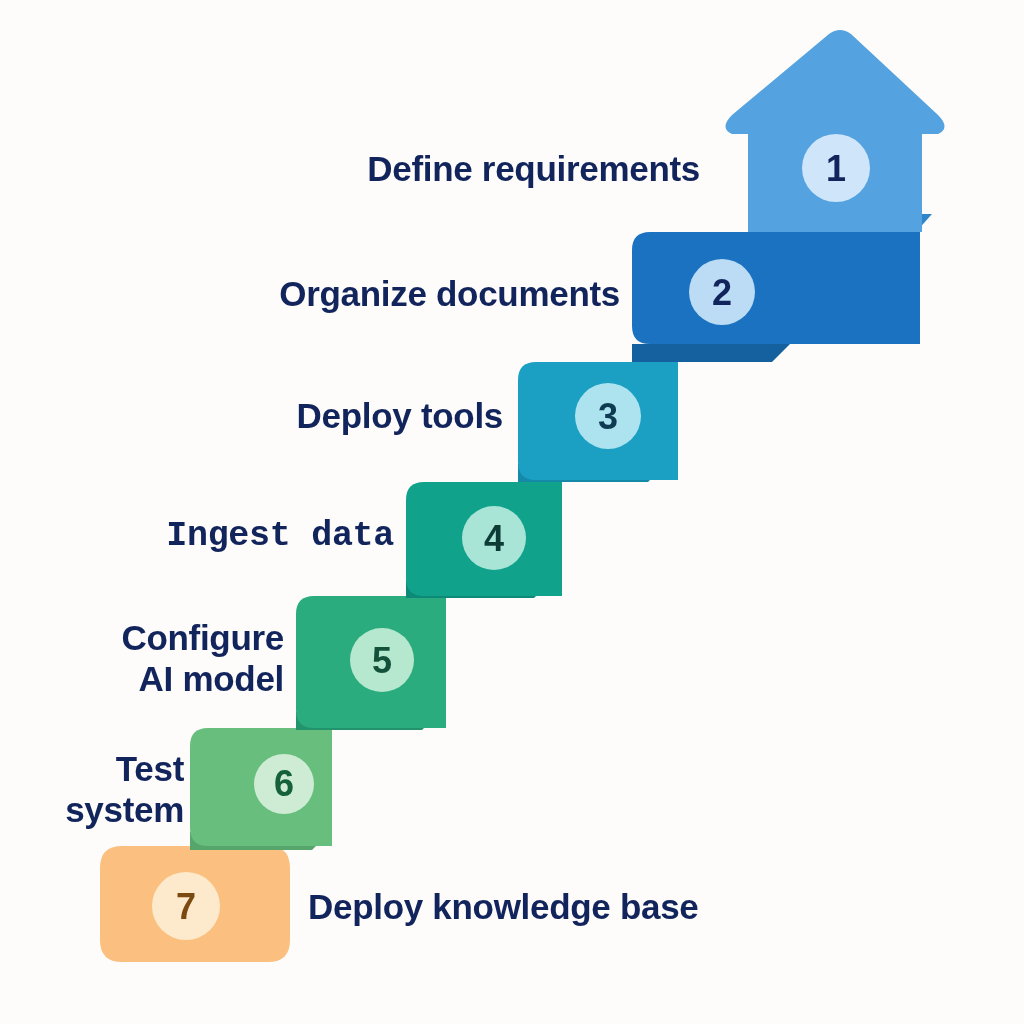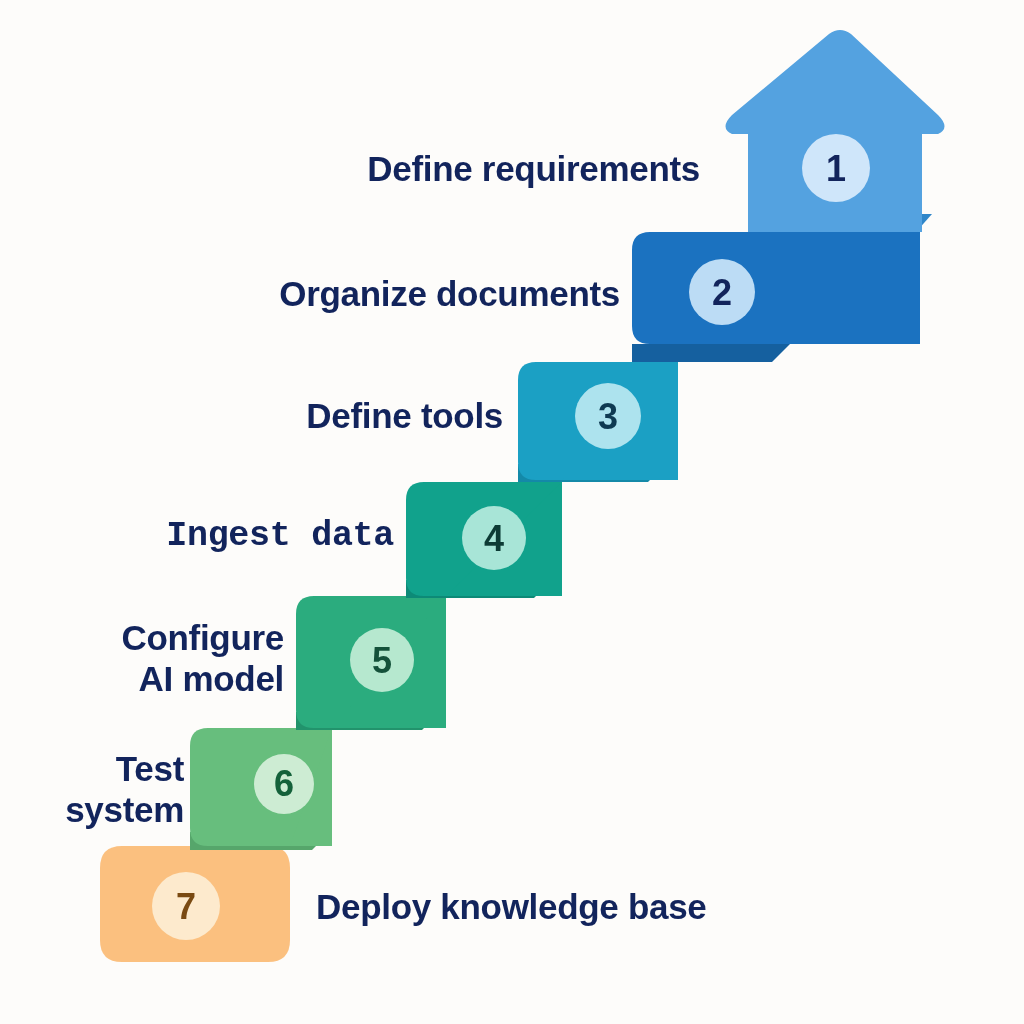--- a/index.html
+++ b/index.html
@@ -30,21 +30,20 @@
     font-size: 35px;
     line-height: 1.18;
     letter-spacing: -0.3px;
     white-space: pre-line;
   }
   .step-label.right {
     text-align: right;
   }
   .step-label.left {
     text-align: left;
-    margin-left: 8px;
   }
   .badge-num {
     font-family: "Liberation Sans", sans-serif;
     font-weight: 700;
     font-size: 36px;
   }
 </style>
 </head>
 <body>
 
@@ -103,21 +102,21 @@
       <path d="M 829 34 Q 840 26 851 34 L 938 115 Q 951 128 938 134 L 922 134 L 922 232 L 748 232 L 748 134 L 732 134 Q 719 128 732 115 Z" fill="#54a2e0"></path>
       <circle cx="836" cy="168" r="34" fill="#cfe6fa"></circle>
       <text class="badge-num" x="836" y="181" text-anchor="middle" fill="#12245c" font-size="36">1</text>
     </g>
   </svg>
 
   <div class="step-label right" style="right: calc(324px); top: 148px; width: 420px; color: rgb(18, 36, 92);">Define requirements</div>
 
   <div class="step-label right" style="right: calc(404px); top: 273px; width: 440px; color: rgb(18, 36, 92);">Organize documents</div>
 
-  <div class="step-label right" style="right: calc(521px); top: 395px; width: 400px; color: rgb(18, 36, 92);">Define tools</div>
+  <div class="step-label right" style="right: calc(521px); top: 395px; width: 400px; color: rgb(18, 36, 92);">Deploy tools</div>
 
   <div class="step-label right" style="right: calc(630px); top: 516px; width: 380px; color: rgb(18, 36, 92); font-family: Liberation Mono, monospace;">Ingest data</div>
 
   <div class="step-label right" style="right: calc(740px); top: 617px; width: 330px; color: rgb(18, 36, 92);">Configure
 AI model</div>
 
   <div class="step-label right" style="right: calc(840px); top: 748px; width: 300px; color: rgb(18, 36, 92);">Test
 system</div>
 
   <div class="step-label left" style="left: 308px; top: 886px; width: 500px; color: rgb(18, 36, 92);">Deploy knowledge base</div>

